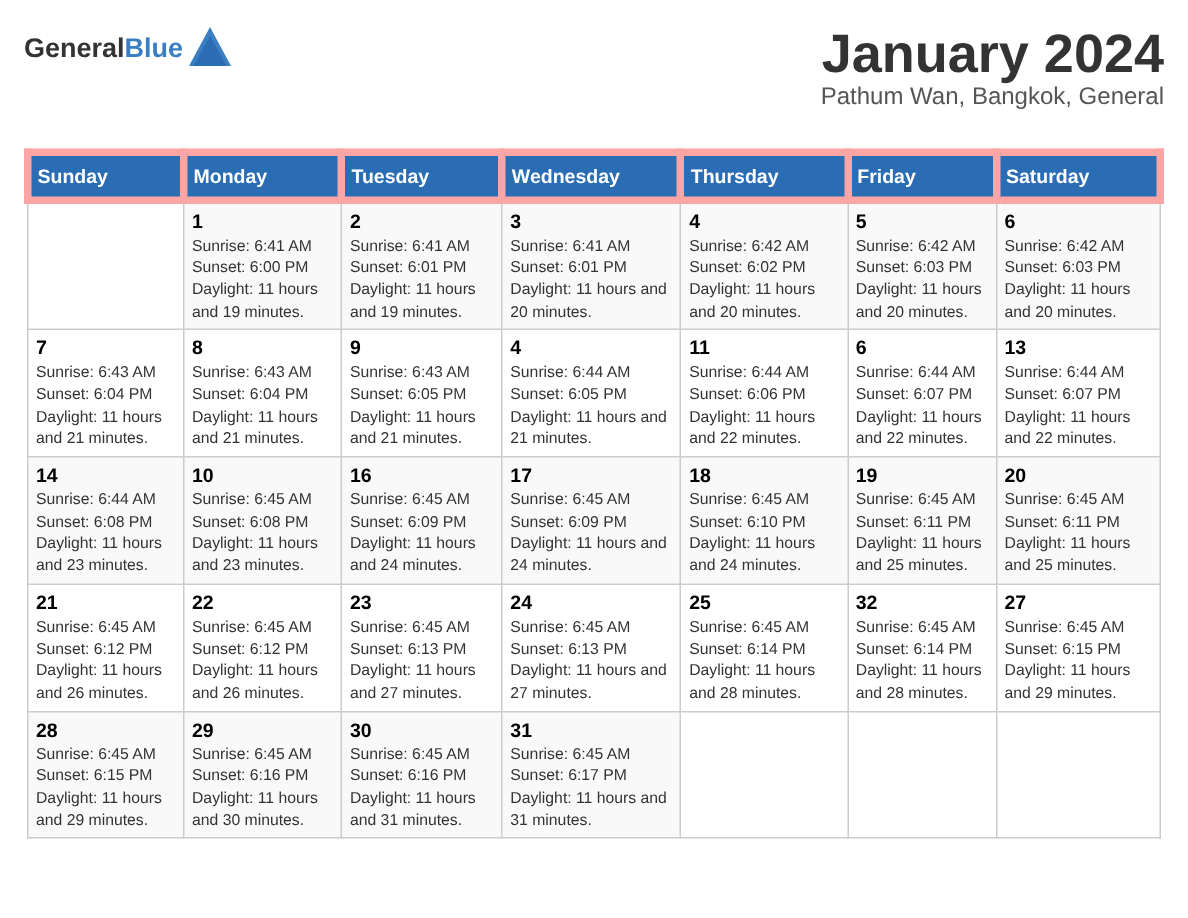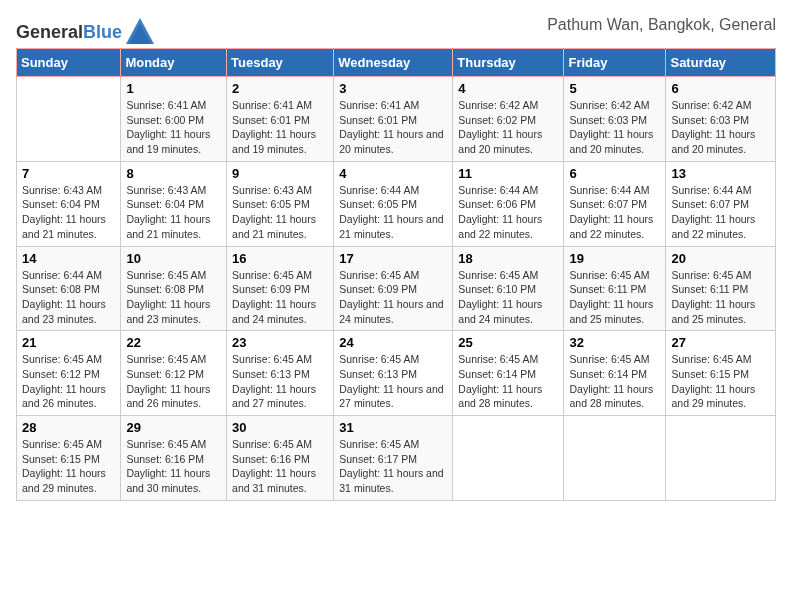--- a/index.html
+++ b/index.html
@@ -7,21 +7,21 @@
       font-family: Arial, sans-serif;
       background: #fff;
       width: 792px;
       min-height: 612px;
       padding: 16px;
     }
     .header {
       display: flex;
       justify-content: space-between;
       align-items: flex-start;
-      margin-bottom: 0;
+      margin-bottom: 25px;
     }
     .logo {
       display: flex;
       align-items: center;
     }
     .logo-text-general {
       font-size: 18px;
       font-weight: bold;
       color: #333;
     }
@@ -53,21 +53,21 @@
       border-collapse: collapse;
       font-size: 11px;
     }
     thead tr th {
       background-color: #2a6db5;
       color: #fff;
       padding: 6px 4px;
       text-align: left;
       font-size: 13px;
       font-weight: bold;
-      border: 1px solid #fca5a5;
+      border: 5px solid #fca5a5;
     }
     tbody tr {
       vertical-align: top;
     }
     tbody tr td {
       border: 1px solid #ccc;
       padding: 4px 5px;
       vertical-align: top;
       min-height: 80px;
     }
@@ -99,20 +99,21 @@
   <div class="logo">
     <div>
       <span class="logo-text-general">General</span><span class="logo-text-blue">Blue</span>
     </div>
     <svg class="logo-icon" viewBox="0 0 32 32">
       <polygon points="16,2 30,28 2,28" fill="#3a7fc1"></polygon>
       <polygon points="16,8 27,28 5,28" fill="#2a6db5"></polygon>
     </svg>
   </div>
   <div class="title-block">
+    <div class="main-title">January 2024</div>
     <div class="subtitle">Pathum Wan, Bangkok, General</div>
   </div>
 </div>
 
 <table>
   <thead>
     <tr>
     <th>Sunday</th>
         <th>Monday</th>
         <th>Tuesday</th>

